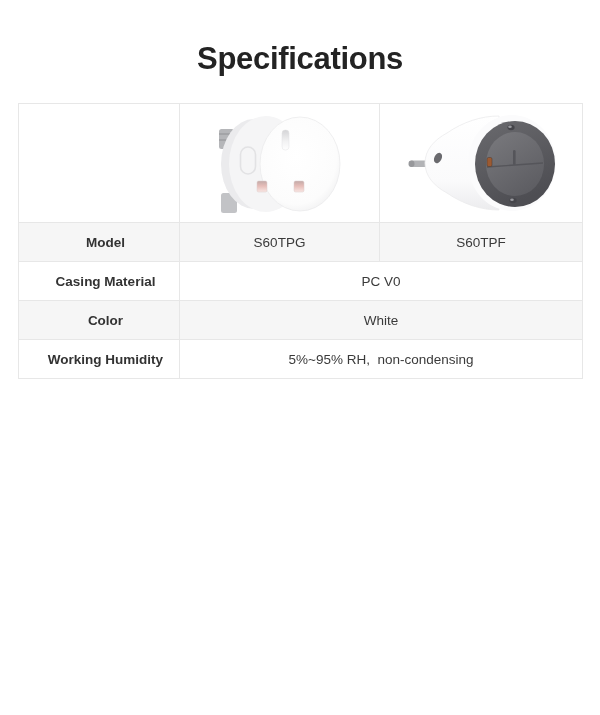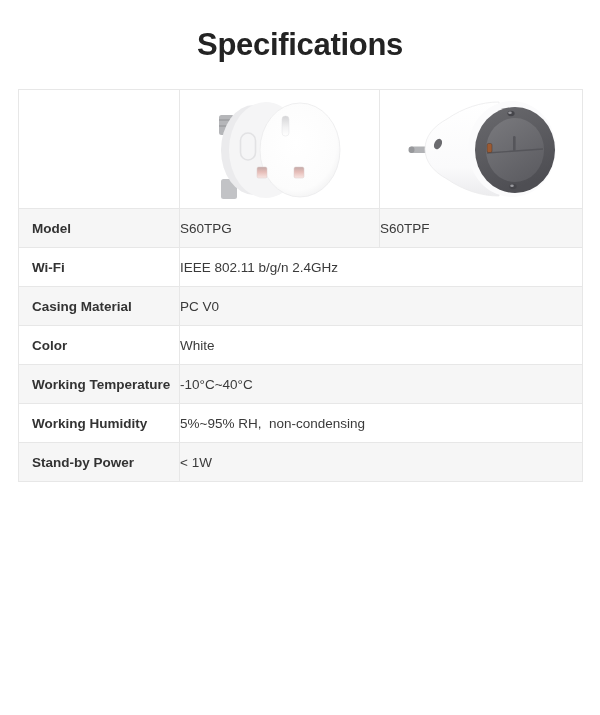--- a/index.html
+++ b/index.html
@@ -3,21 +3,21 @@
 <meta charset="utf-8">
 <style>
   * { box-sizing: border-box; margin: 0; padding: 0; }
   html, body {
     width: 600px; height: 715px;
     background: #ffffff;
     font-family: "Liberation Sans", sans-serif;
     overflow: hidden;
   }
   h1.page-title {
-    margin: 25px 0 0 0;
+    margin: 39px 0 0 0;
     text-align: center;
     font-size: 31px;
     font-weight: 700;
     color: #232323;
     letter-spacing: -0.3px;
     line-height: 1.3;
   }
   table.spec-table {
     border-collapse: collapse;
     table-layout: fixed;
@@ -29,25 +29,26 @@
     font-size: 13.5px;
     color: #3a3a3a;
     vertical-align: middle;
   }
   tr.img-row { height: 119px; }
   tr.img-row td { background: #ffffff; text-align: center; padding: 0; }
   tr.data-row { height: 39px; }
   tbody tr:nth-child(even) { background: #f6f6f6; }
   td.label {
     font-weight: 700;
-    text-align: left;
+    text-align: center;
     padding-left: 13px;
     color: #333333;
   }
   td.val {
+    text-align: center;
     white-space: pre-wrap;
   }
   .plug-svg { display: inline-block; vertical-align: middle; }
 </style>
 </head>
 <body>
 
 <h1 class="page-title">Specifications</h1>
 
 <table class="spec-table">
@@ -146,43 +147,31 @@
       <td class="label">Model</td>
       <td class="val">S60TPG</td>
       <td class="val">S60TPF</td>
     </tr>
 
 
 
 
 
 
-    <tr class="data-row">
-      <td class="label">Wi-Fi</td>
-      <td class="val" colspan="2">IEEE 802.11 b/g/n 2.4GHz</td>
-    </tr>
 
     <tr class="data-row">
       <td class="label">Casing Material</td>
       <td class="val" colspan="2">PC V0</td>
     </tr>
 
     <tr class="data-row">
       <td class="label">Color</td>
       <td class="val" colspan="2">White</td>
     </tr>
 
-    <tr class="data-row">
-      <td class="label">Working Temperature</td>
-      <td class="val" colspan="2">-10°C~40°C</td>
-    </tr>
 
     <tr class="data-row">
       <td class="label">Working Humidity</td>
       <td class="val" colspan="2">5%~95% RH,  non-condensing</td>
     </tr>
 
-    <tr class="data-row">
-      <td class="label">Stand-by Power</td>
-      <td class="val" colspan="2">&lt; 1W</td>
-    </tr>
   </tbody>
 </table>
 
 </body></html>

